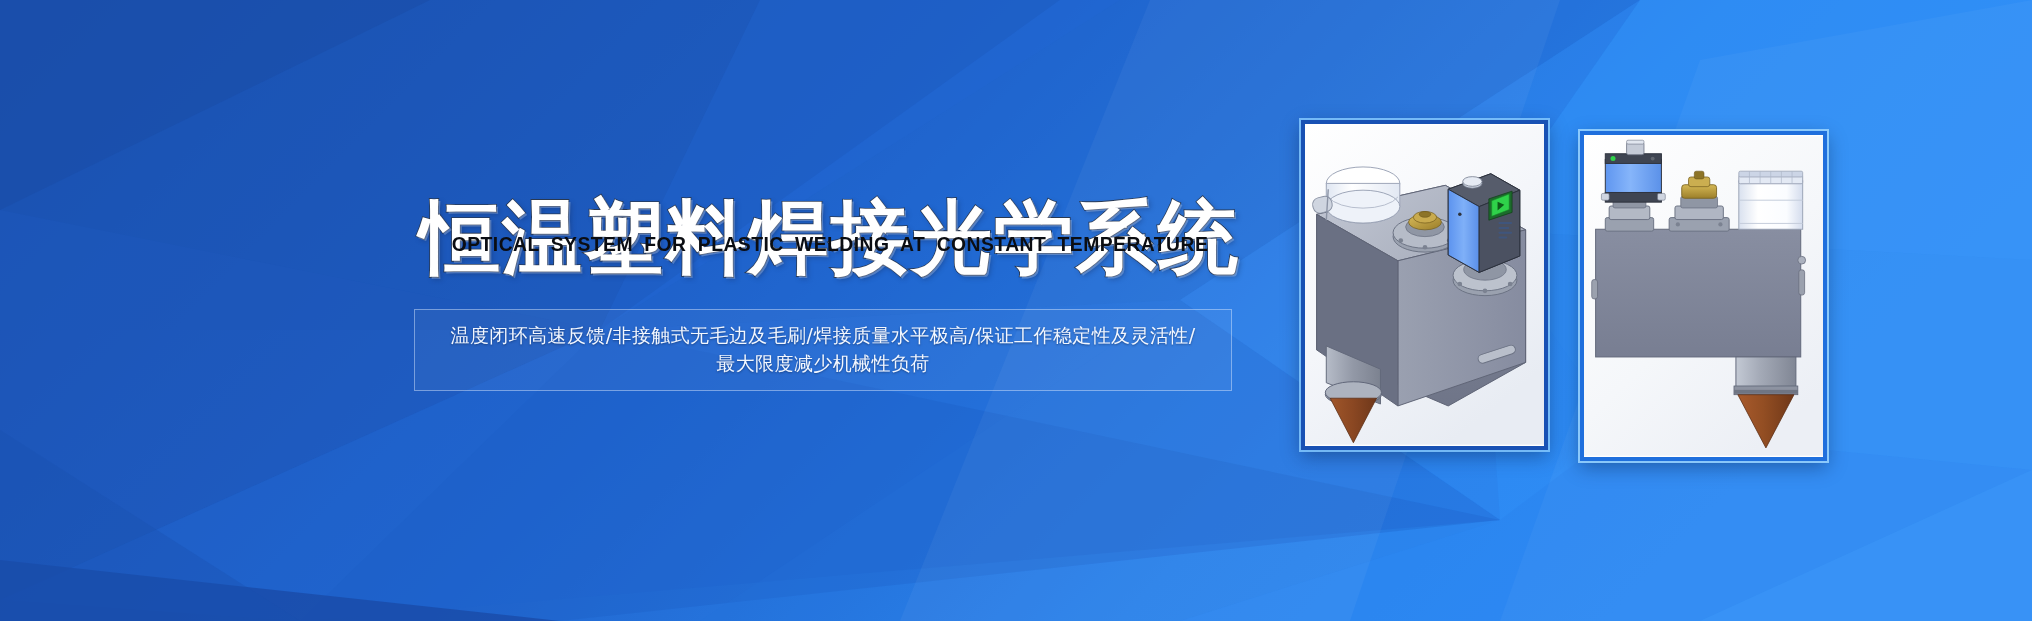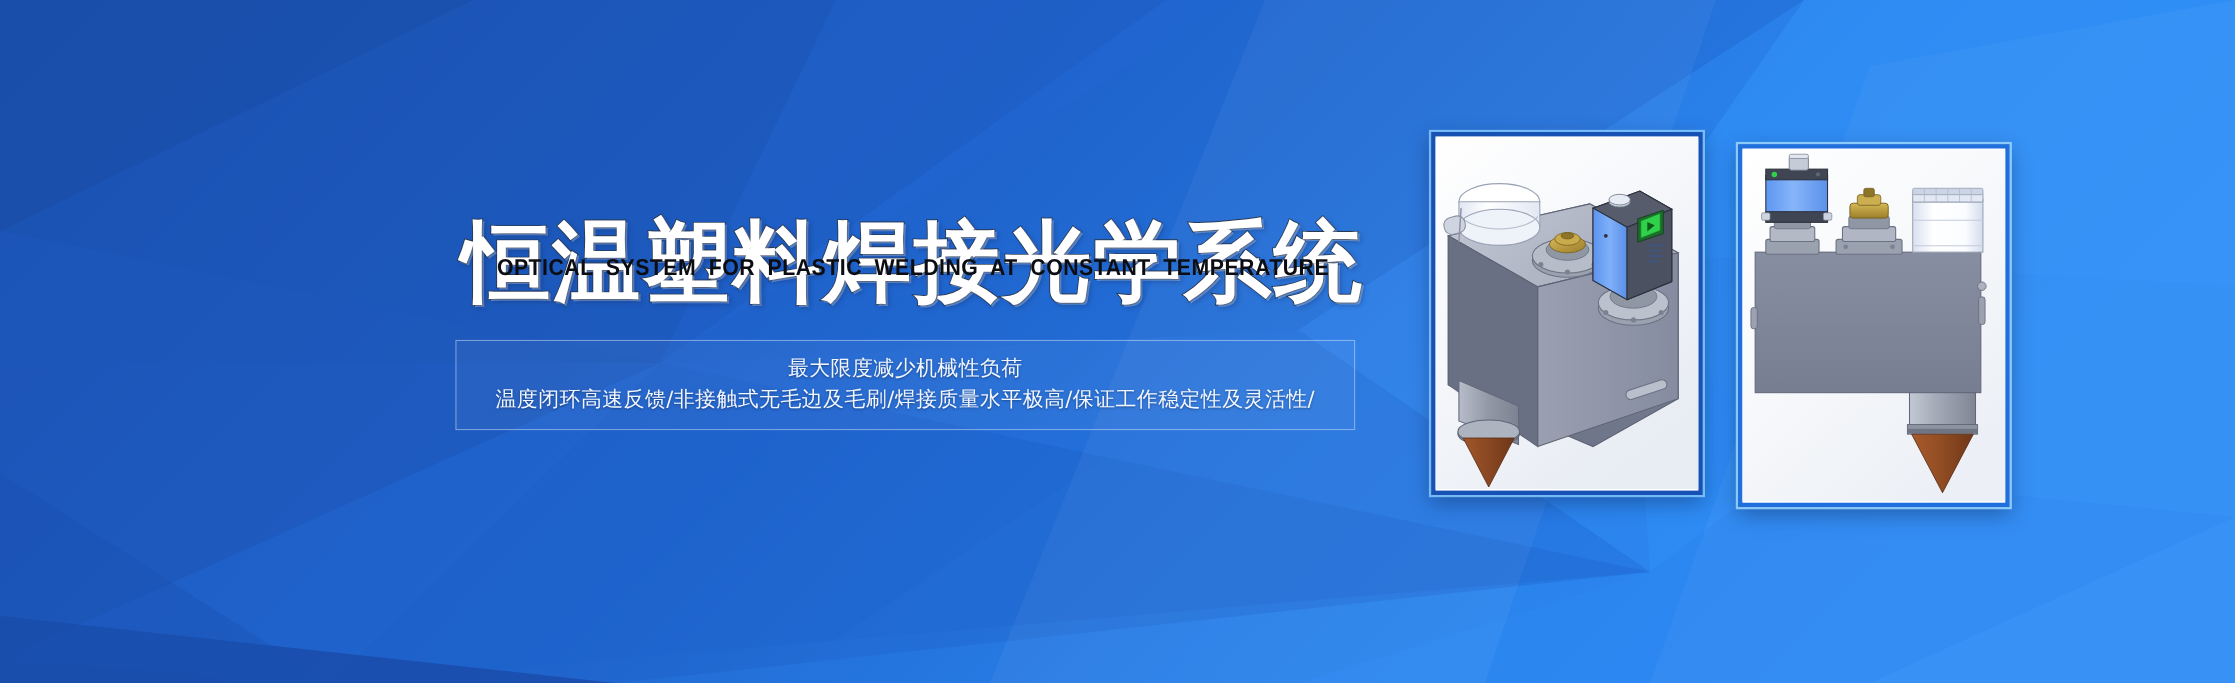--- a/index.html
+++ b/index.html
@@ -141,22 +141,22 @@
   </svg>
 
   <div id="text-block">
 
     <div class="title-wrap">
       <div id="title-cn">恒温塑料焊接光学系统</div>
       <div id="title-en">OPTICAL  SYSTEM  FOR  PLASTIC  WELDING  AT  CONSTANT  TEMPERATURE</div>
     </div>
 
     <div id="subtitle-box">
+      <div class="sub-line">温度闭环高速反馈/非接触式无毛边及毛刷/焊接质量水平极高/保证工作稳定性及灵活性/</div>
       <div class="sub-line">最大限度减少机械性负荷</div>
-      <div class="sub-line">温度闭环高速反馈/非接触式无毛边及毛刷/焊接质量水平极高/保证工作稳定性及灵活性/</div>
     </div>
 
   </div>
 
   <div class="card" id="card-1">
     <svg viewBox="0 0 247 330">
       <defs>
         <linearGradient id="c1bg" x1="0" y1="0" x2="0.6" y2="1">
           <stop offset="0" stop-color="#ffffff"></stop>
           <stop offset="0.55" stop-color="#f4f6fa"></stop>

